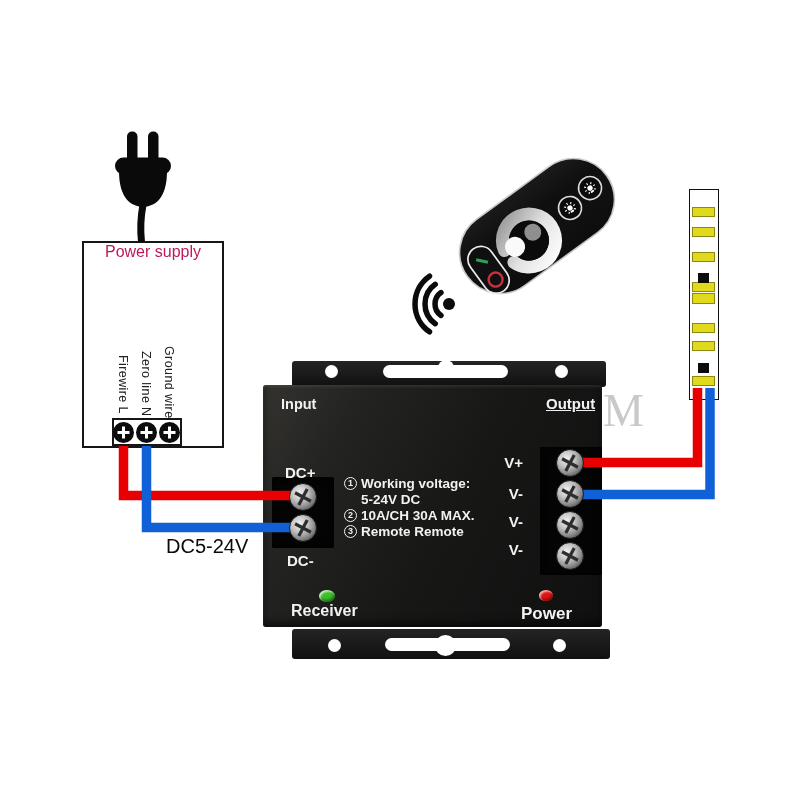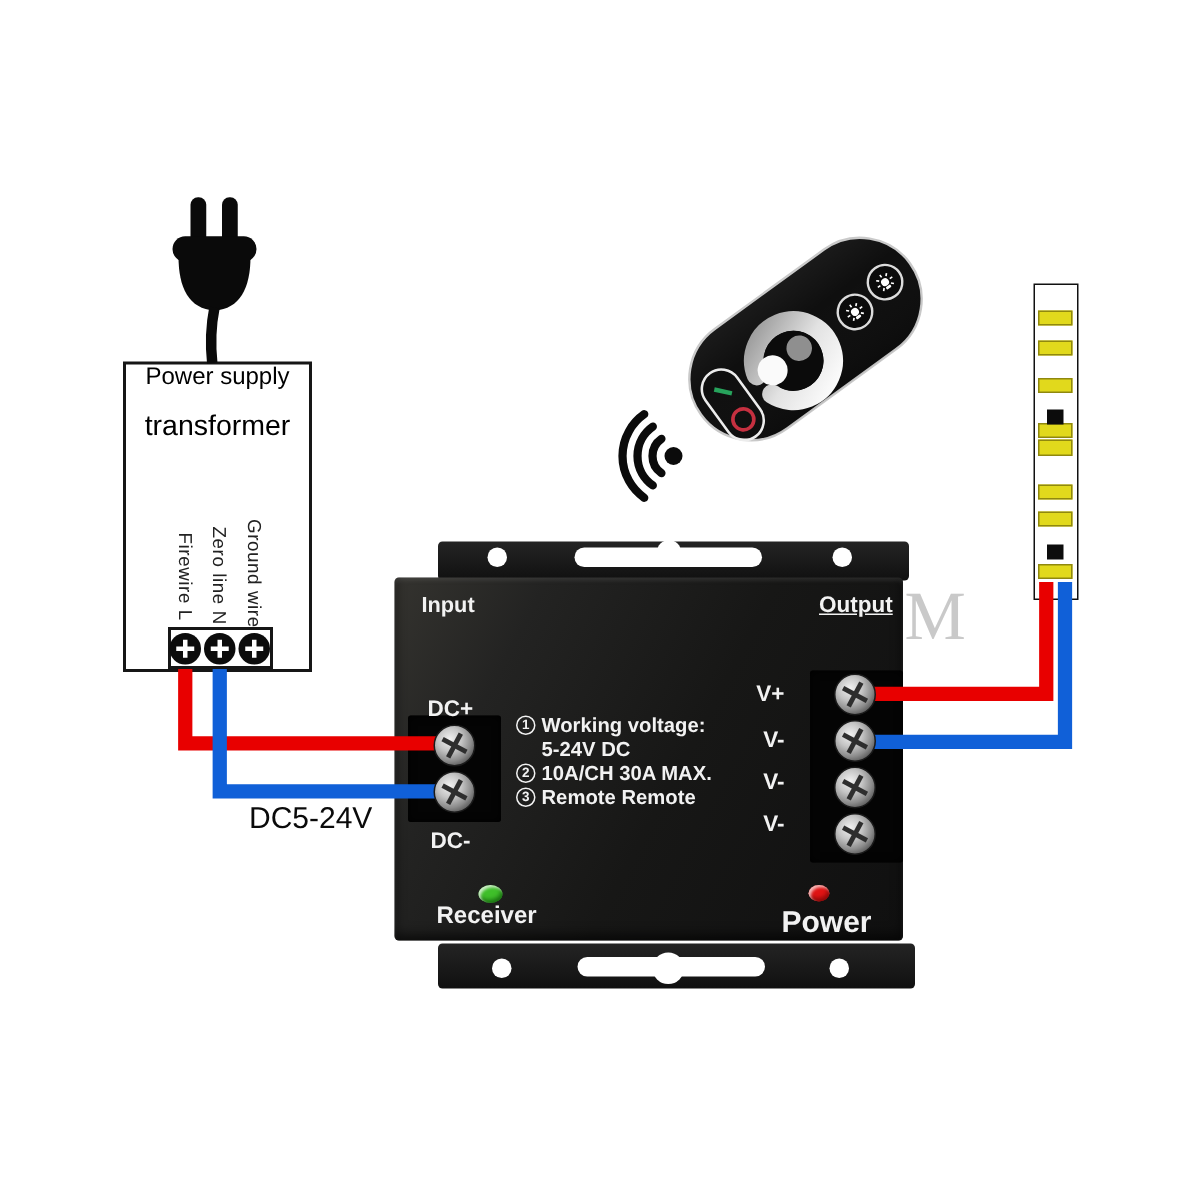--- a/index.html
+++ b/index.html
@@ -6,22 +6,22 @@
   #canvas{position:relative;width:800px;height:800px;background:#ffffff;overflow:hidden;
           font-family:"Liberation Sans", sans-serif;}
   #canvas *{box-sizing:border-box;}
   .abs{position:absolute;}
 
   
   .wm{left:603px;top:384px;font-family:"Liberation Serif", serif;font-size:46px;
       color:#bcbcbc;opacity:.8;z-index:0;}
 
   
-  .tf-box{left:82px;top:241px;width:126px;height:207px;border:2px solid #161616;background:#fff;z-index:1;
-          text-align:center;color:#000000;}
+  .tf-box{left:82px;top:241px;width:142px;height:207px;border:2px solid #161616;background:#fff;z-index:1;
+          text-align:center;color:#be185d;}
   .tf-line2{margin-top:13px;font-size:19px;}
   .tf-label{writing-mode:vertical-rl;font-size:12.5px;color:#222;z-index:3;letter-spacing:.4px;}
   .tl0{left:116px;top:355px;} .tl1{left:139px;top:351px;} .tl2{left:162px;top:346px;}
   .tf-block{left:112px;top:418px;width:70px;height:28px;border:2px solid #161616;background:#fff;z-index:1;}
 
   
   .flange{background:linear-gradient(180deg,#242424,#101010);z-index:1;border-radius:3px;}
   .flange-top{left:292px;top:361px;width:314px;height:26px;}
   .flange-bottom{left:292px;top:629px;width:318px;height:30px;}
   .fl-hole{position:absolute;border-radius:50%;background:#fff;}
@@ -41,21 +41,21 @@
   .lb-dcp{left:285px;top:464px;font-size:15px;}
   .lb-dcm{left:287px;top:552px;font-size:15px;}
   .vlab{left:473px;width:50px;text-align:right;font-size:15px;}
   .v0{top:454px;} .v1{top:485px;} .v2{top:513px;} .v3{top:541px;}
   .spec-row{left:344px;font-size:13.5px;display:flex;align-items:center;gap:4px;}
   .s0{top:476px;} .s1{top:492px;align-items:flex-end;} .s2{top:508px;} .s3{top:524px;}
   .num{display:inline-block;width:13px;height:13px;border:1.2px solid #f2f2f2;border-radius:50%;
        font-size:9px;line-height:11px;text-align:center;flex:0 0 13px;}
   .num:empty{visibility:hidden;}
   .lb-recv{left:291px;top:602px;font-size:16px;}
-  .lb-pow{left:521px;top:604px;font-size:20px;}
+  .lb-pow{left:521px;top:604px;font-size:17px;}
   .led{border-radius:50%;z-index:3;}
   .led-green{left:319px;top:590px;width:16px;height:12px;
      box-shadow:inset 1.5px 1.5px 2px rgba(255,255,255,.75), inset -1px -2px 3px rgba(0,60,0,.6);}
   .led-red{left:539px;top:590px;width:14px;height:11px;
      box-shadow:inset 1.5px 1.5px 2px rgba(255,255,255,.7), inset -1px -2px 3px rgba(80,0,0,.6);}
 
   
   .dc-range{left:166px;top:535px;font-size:20px;color:#0a0a0a;z-index:3;}
 
   
@@ -68,21 +68,20 @@
 </style>
 </head>
 <body>
 
 <div id="canvas">
 
   <div class="abs wm">M</div>
 
   <div class="abs tf-box">
     <div>Power supply</div>
-    <div class="tf-line2">transformer</div>
   </div>
   <div class="abs tf-label tl0">Firewire L</div>
   <div class="abs tf-label tl1">Zero line N</div>
   <div class="abs tf-label tl2">Ground wire</div>
   <div class="abs tf-block"></div>
 
   <div class="abs flange flange-top">
     <div class="fl-hole" style="left:33px;top:4px;width:13px;height:13px;"></div>
     <div class="fl-hole" style="left:263px;top:4px;width:13px;height:13px;"></div>
     <div class="slot" style="left:91px;top:4px;width:125px;height:13px;"></div>

